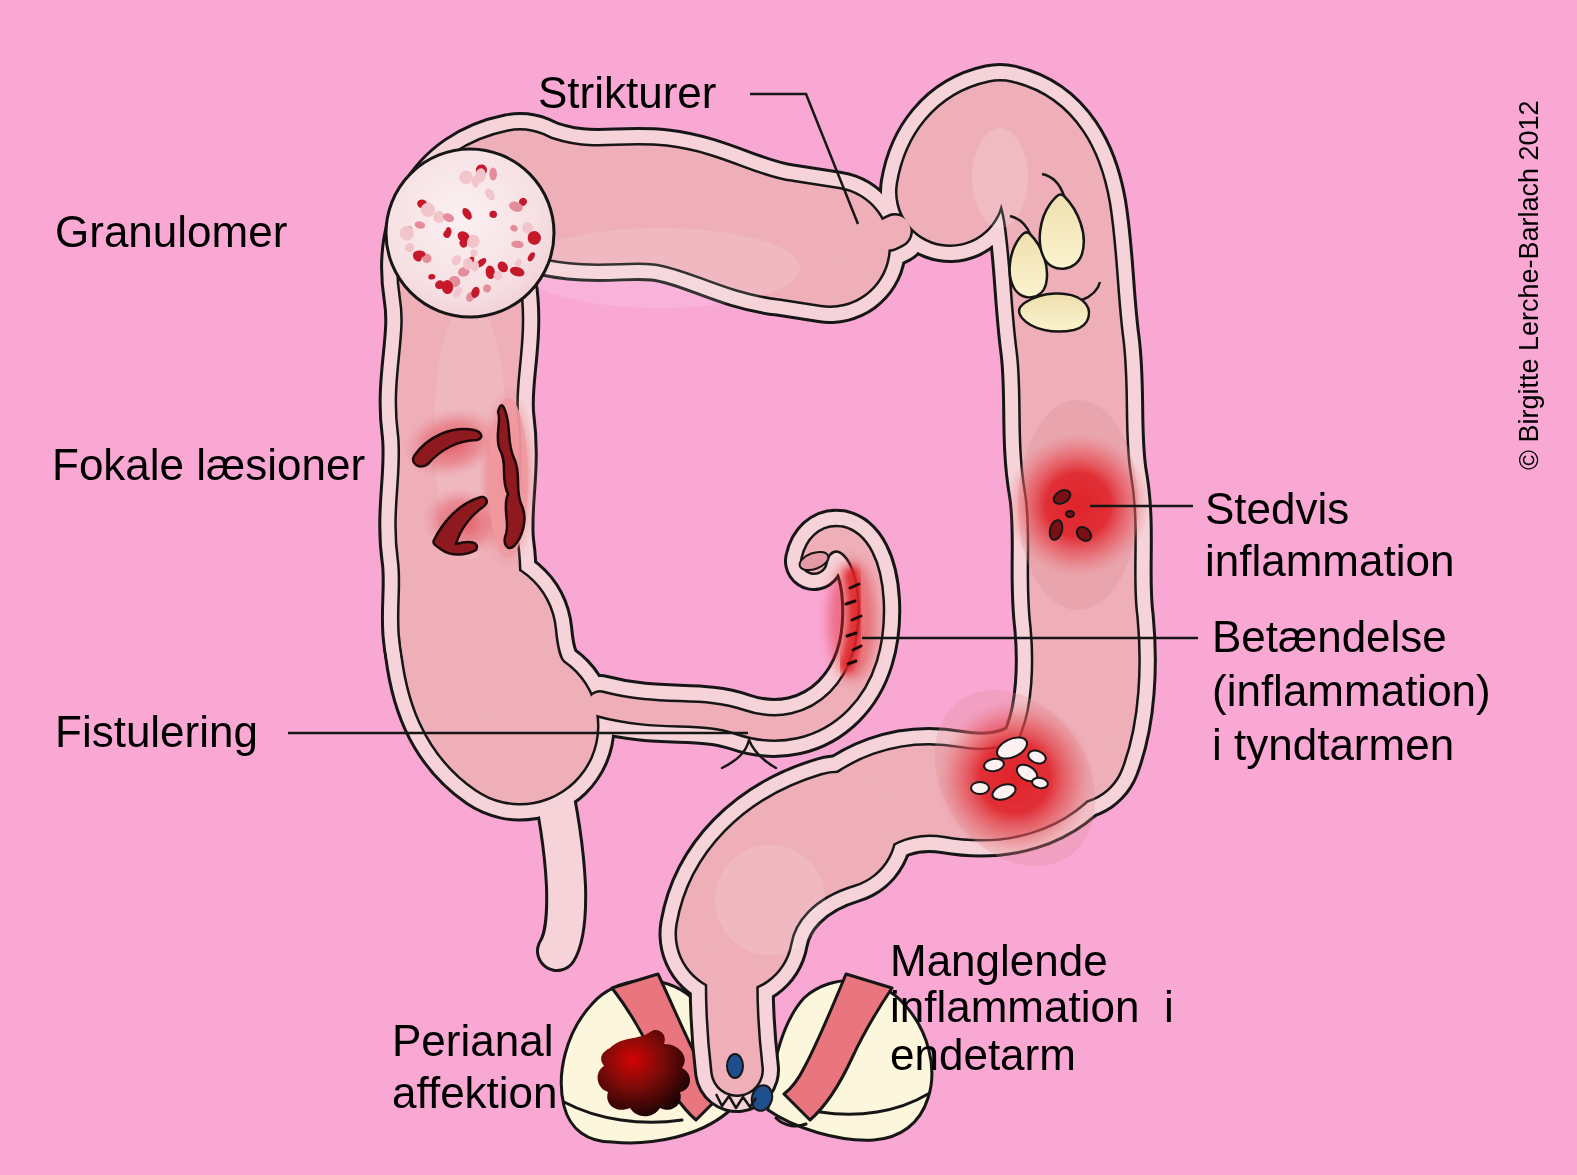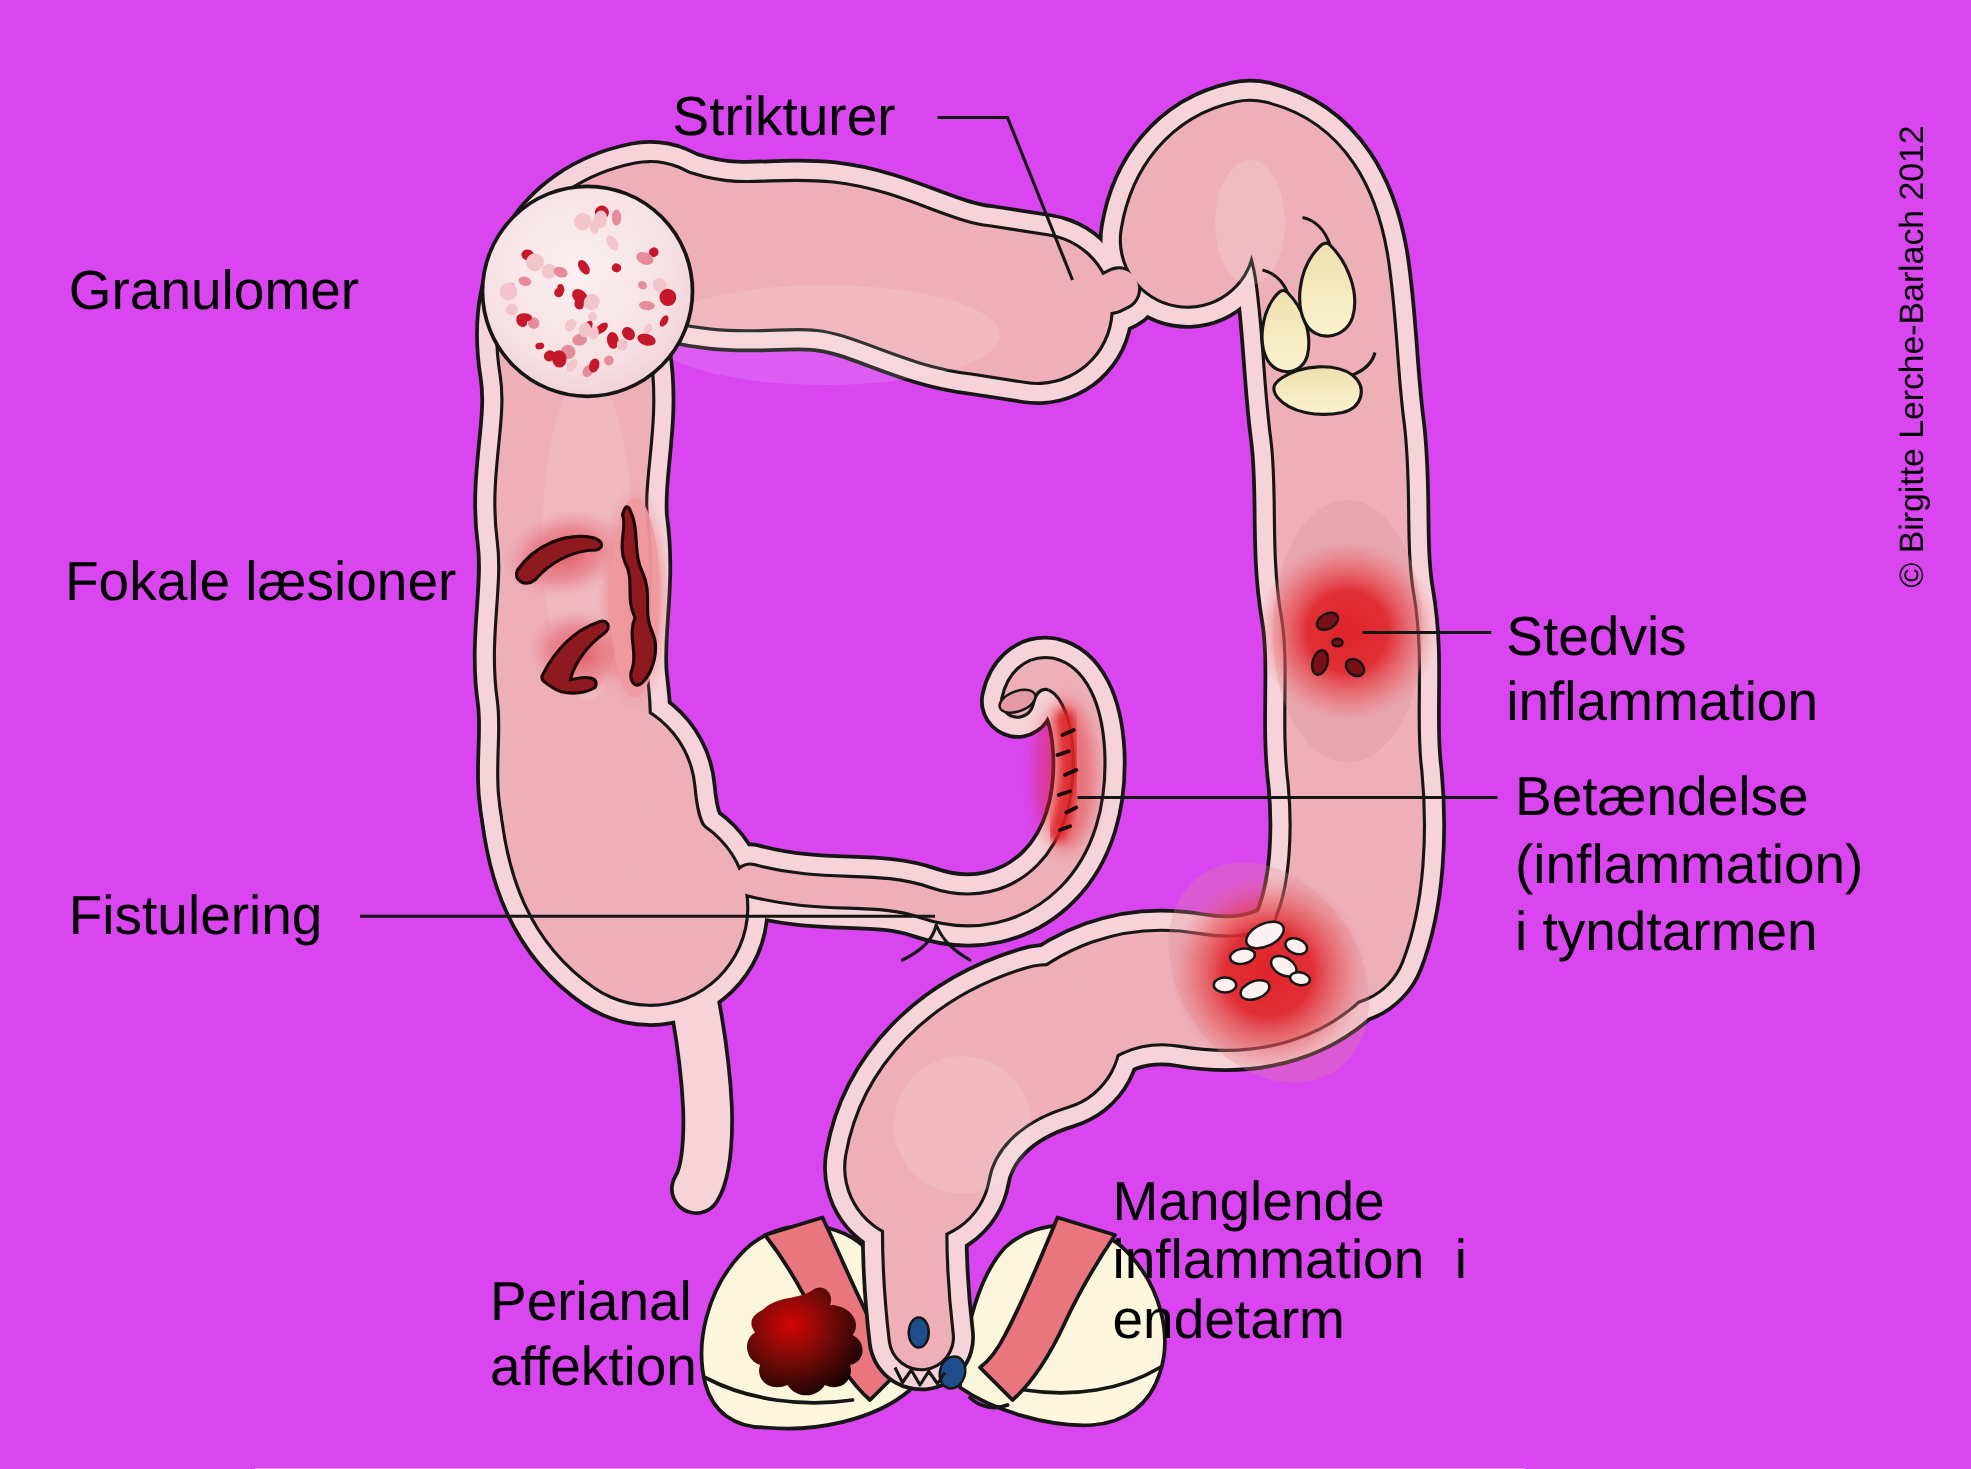--- a/index.html
+++ b/index.html
@@ -1,16 +1,16 @@
 <!DOCTYPE html>
 <html><head>
 <meta charset="utf-8">
 <style>
   html,body{margin:0;padding:0;background:#ffffff;}
-  .stage{position:relative;width:1577px;height:1175px;background:#d946ef;overflow:hidden;
+  .stage{position:relative;width:1577px;height:1175px;background:#f9a8d4;overflow:hidden;
          font-family:"Liberation Sans", sans-serif;}
   svg{display:block}
   text{font-family:"Liberation Sans", sans-serif;fill:#000000;}
   .lbl{font-size:44px;}
   .copy{font-size:27px;}
 </style>
 </head>
 <body>
 
 <div class="stage">

